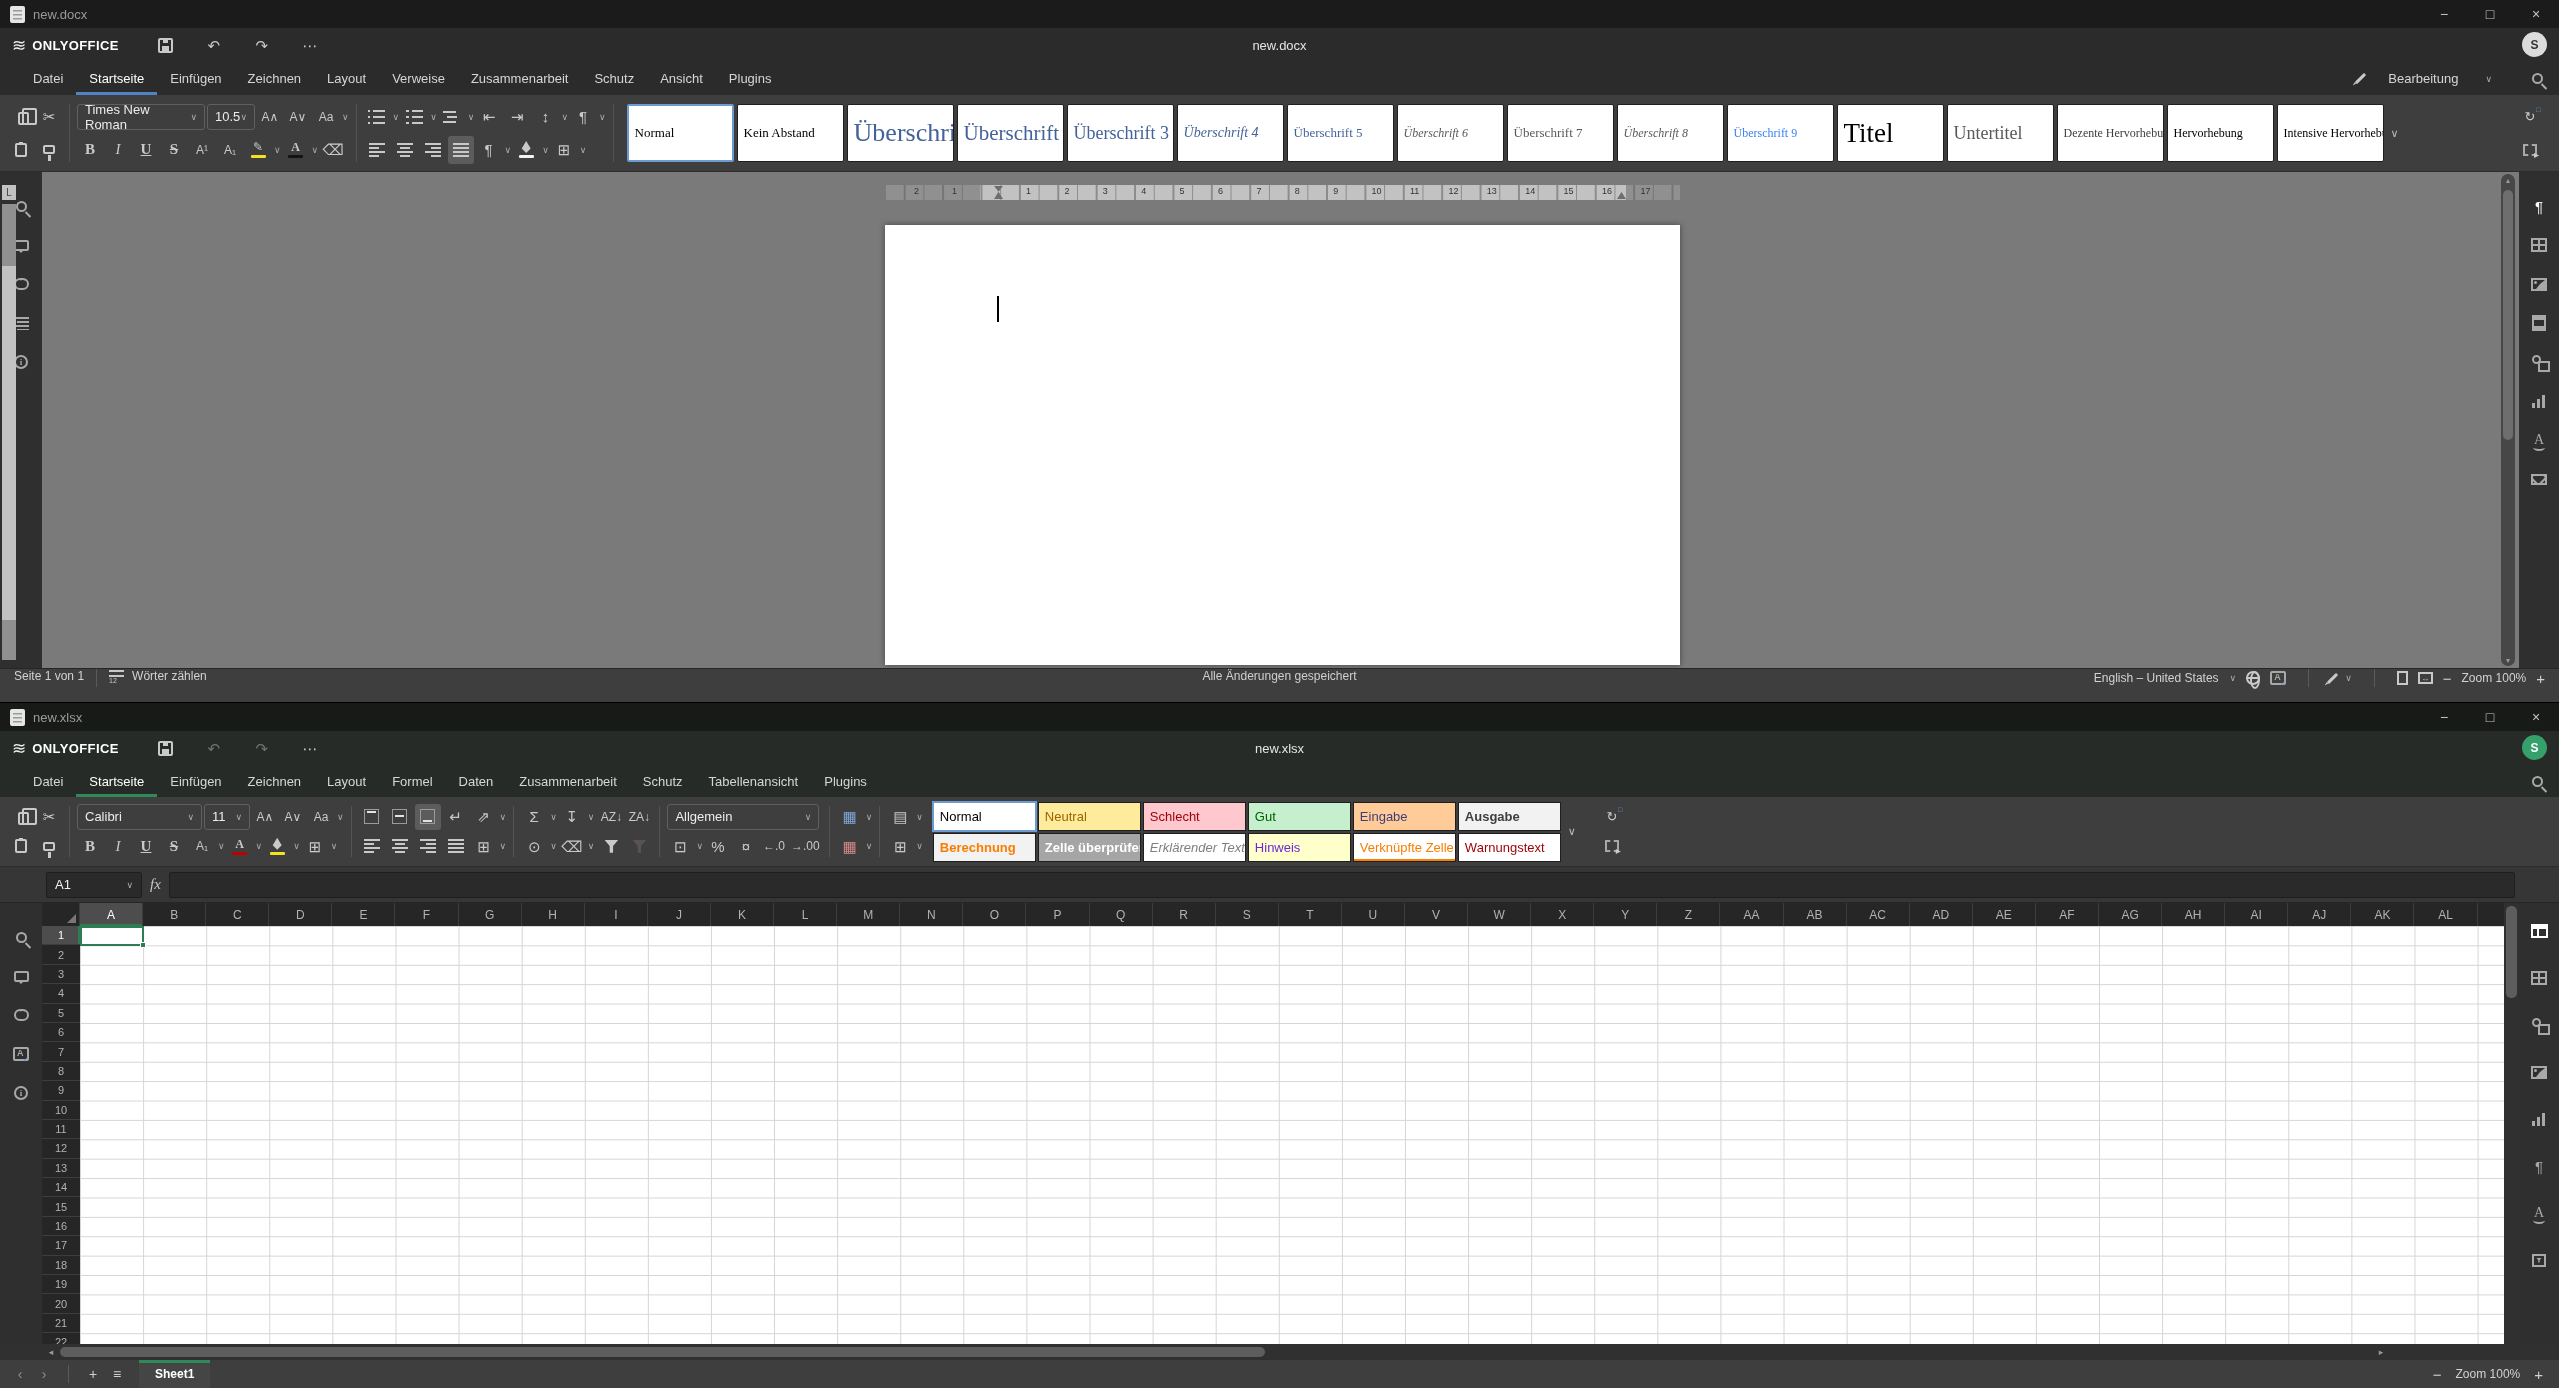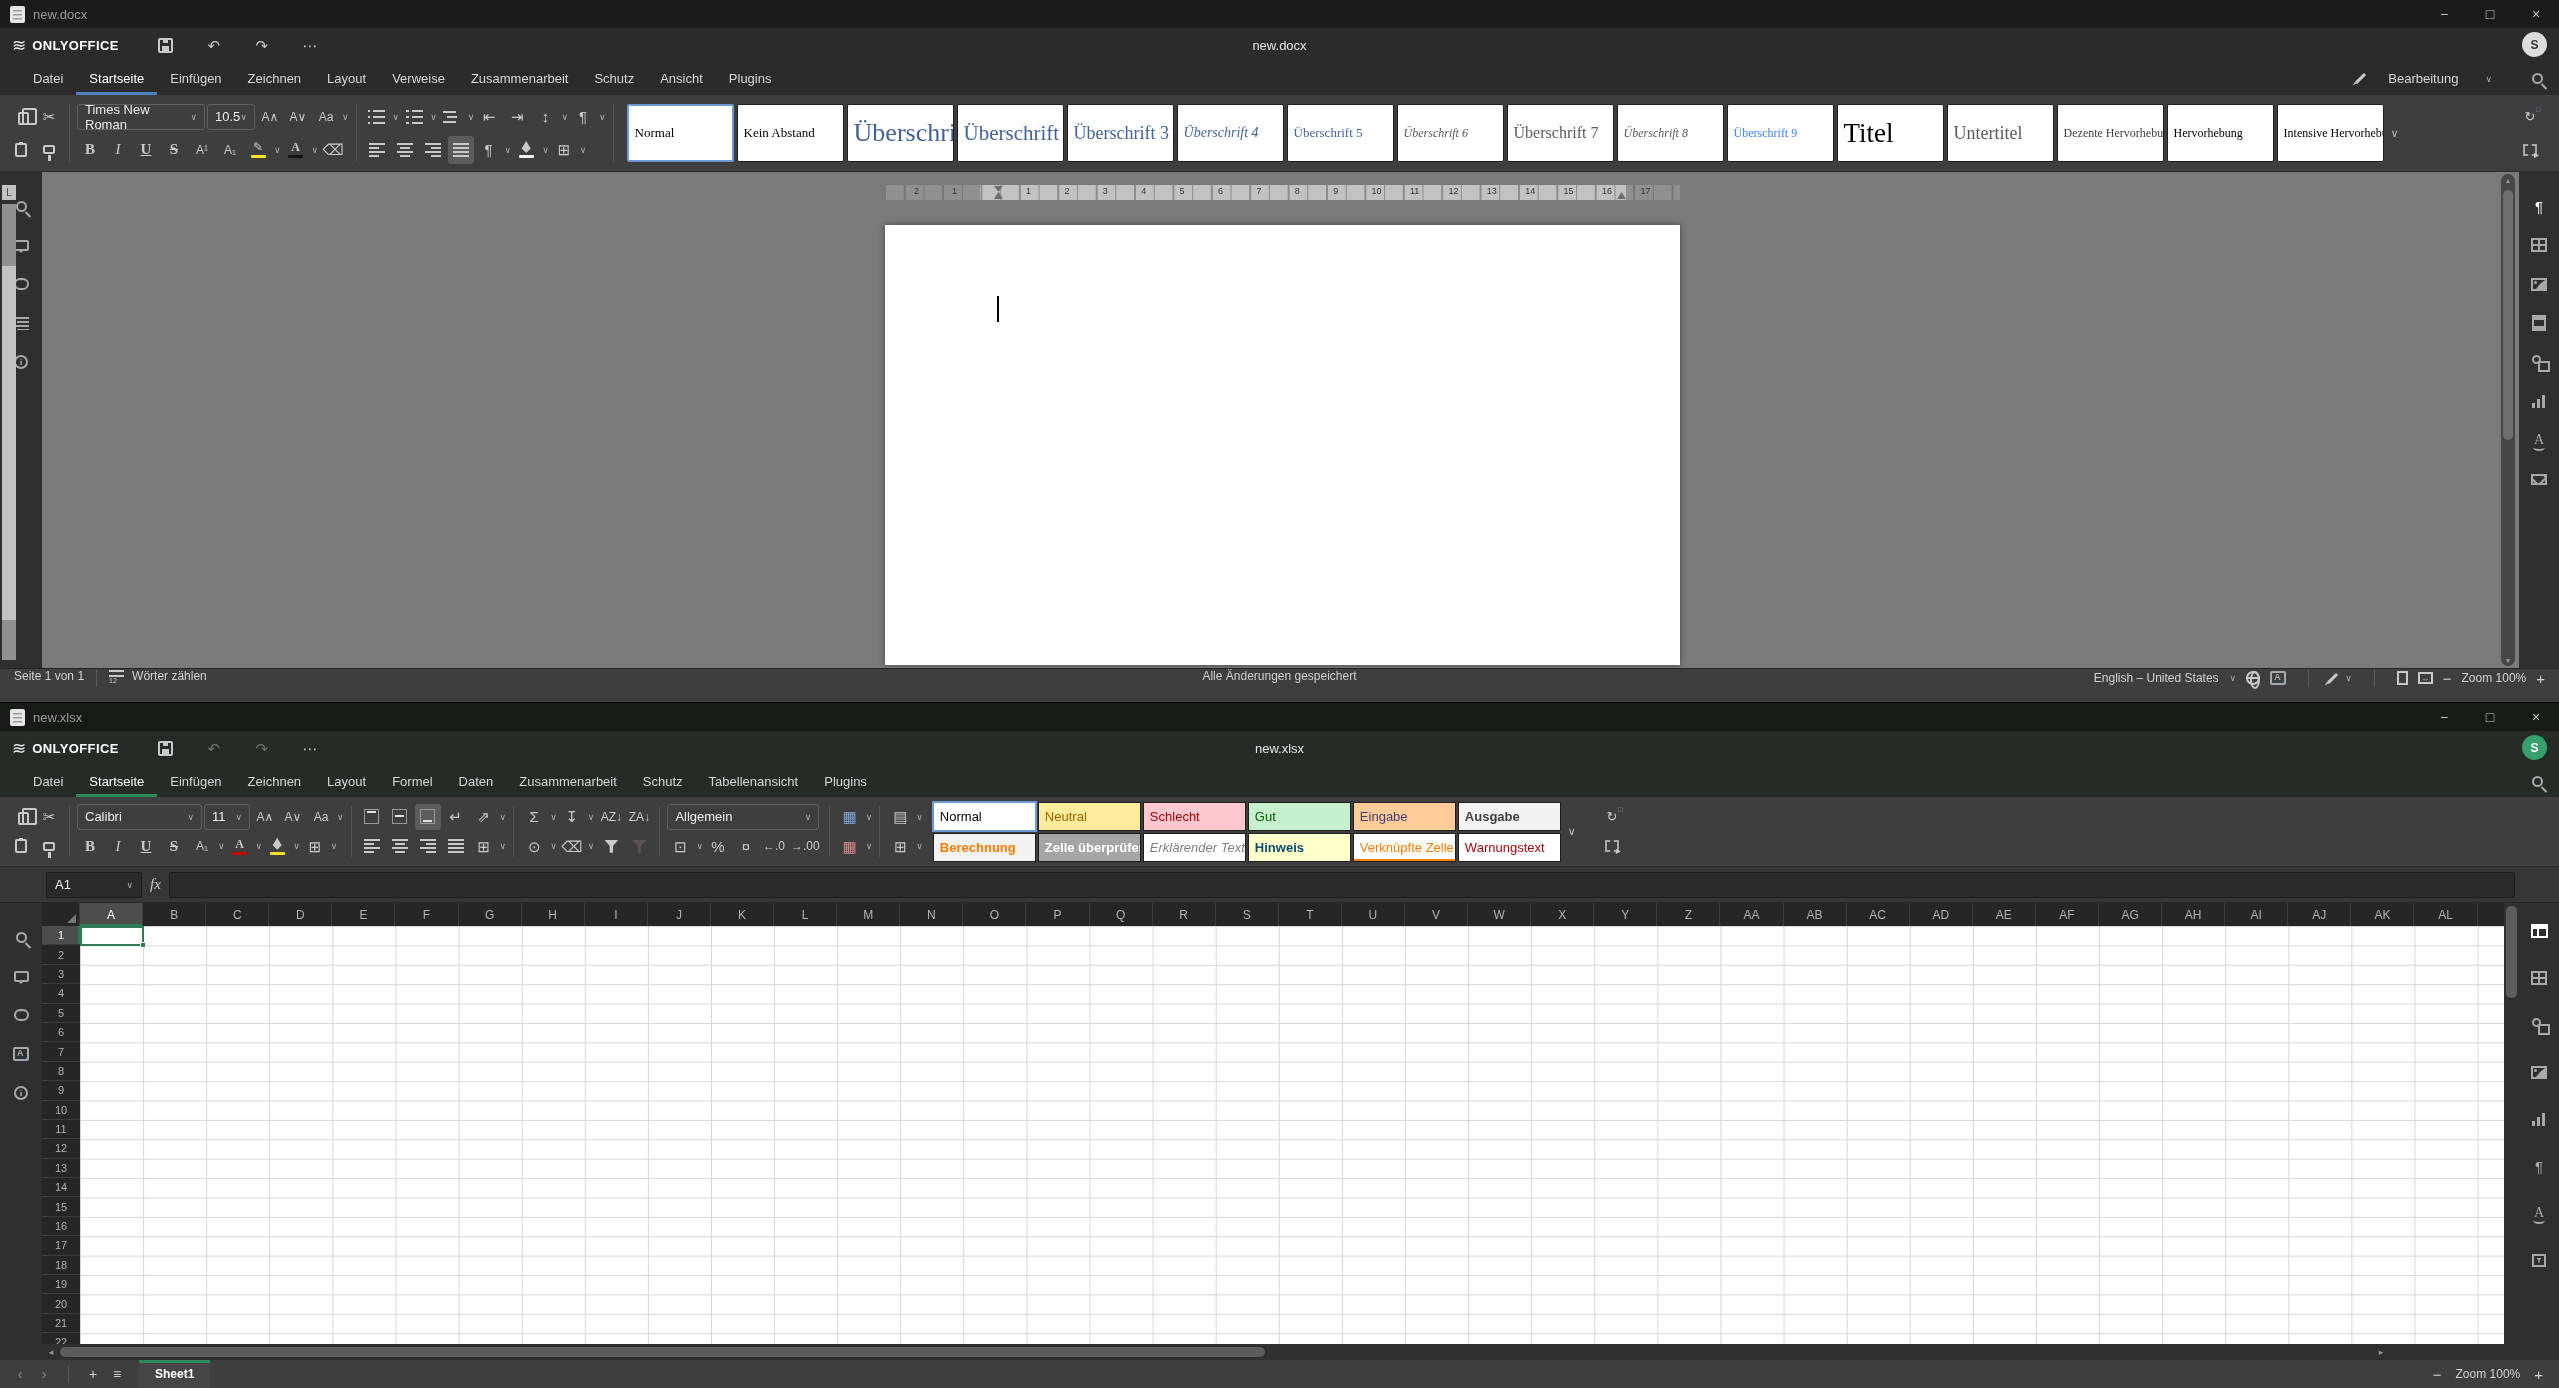--- a/index.html
+++ b/index.html
@@ -354,21 +354,21 @@
         <div class="stylecard">
           <span class="stylelab" style="font-size: 14px; color: rgb(68, 98, 154); font-style: italic;">Überschrift 4</span>
         </div>
         <div class="stylecard">
           <span class="stylelab" style="font-size: 13px; color: rgb(68, 98, 154);">Überschrift 5</span>
         </div>
         <div class="stylecard">
           <span class="stylelab" style="font-size: 12px; color: rgb(89, 89, 89); font-style: italic;">Überschrift 6</span>
         </div>
         <div class="stylecard">
-          <span class="stylelab" style="font-size: 16px; color: rgb(89, 89, 89);">Überschrift 7</span>
+          <span class="stylelab" style="font-size: 13px; color: rgb(89, 89, 89);">Überschrift 7</span>
         </div>
         <div class="stylecard">
           <span class="stylelab" style="font-size: 12px; color: rgb(89, 89, 89); font-style: italic;">Überschrift 8</span>
         </div>
         <div class="stylecard">
           <span class="stylelab" style="font-size: 12px; color: #3b82f6; ">Überschrift 9</span>
         </div>
         <div class="stylecard">
           <span class="stylelab" style="font-size: 27px; color: rgb(0, 0, 0);">Titel</span>
         </div>
@@ -708,21 +708,21 @@
     <div class="cellstyles" id="cell-styles">
         <div class="cstyle sel" style="background: rgb(255, 255, 255); color: rgb(0, 0, 0);">Normal</div>
         <div class="cstyle" style="background: rgb(255, 235, 156); color: rgb(156, 101, 0);">Neutral</div>
         <div class="cstyle" style="background: rgb(255, 199, 206); color: rgb(156, 0, 6);">Schlecht</div>
         <div class="cstyle" style="background: rgb(198, 239, 206); color: rgb(0, 97, 0);">Gut</div>
         <div class="cstyle" style="background: rgb(255, 204, 153); color: rgb(63, 63, 118);">Eingabe</div>
         <div class="cstyle" style="background: rgb(242, 242, 242); color: rgb(63, 63, 63); font-weight: bold;">Ausgabe</div>
         <div class="cstyle" style="background: rgb(242, 242, 242); color: rgb(250, 125, 0); font-weight: bold;">Berechnung</div>
         <div class="cstyle" style="background: rgb(165, 165, 165); color: rgb(255, 255, 255); font-weight: bold;">Zelle überprüfen</div>
         <div class="cstyle" style="background: rgb(255, 255, 255); color: rgb(127, 127, 127); font-style: italic;">Erklärender Text</div>
-        <div class="cstyle" style="background: rgb(255, 255, 204); color: #0c4a6e; font-weight: bold;">Hinweis</div>
+        <div class="cstyle" style="background: rgb(255, 255, 204); color: #6d28d9;">Hinweis</div>
         <div class="cstyle" style="background: rgb(255, 255, 255); color: rgb(250, 125, 0); box-shadow: rgb(255, 128, 1) 0px -2px 0px inset;">Verknüpfte Zelle</div>
         <div class="cstyle" style="background: rgb(255, 255, 255); color: rgb(156, 0, 6);">Warnungstext</div>
       </div>
     <div class="morebox">∨</div>
     <div class="tg" style="margin-left:14px">
       <div class="trow">
           <span class="tb">
             <span class="ic i-replace">↻</span>
           </span>
         </div>

